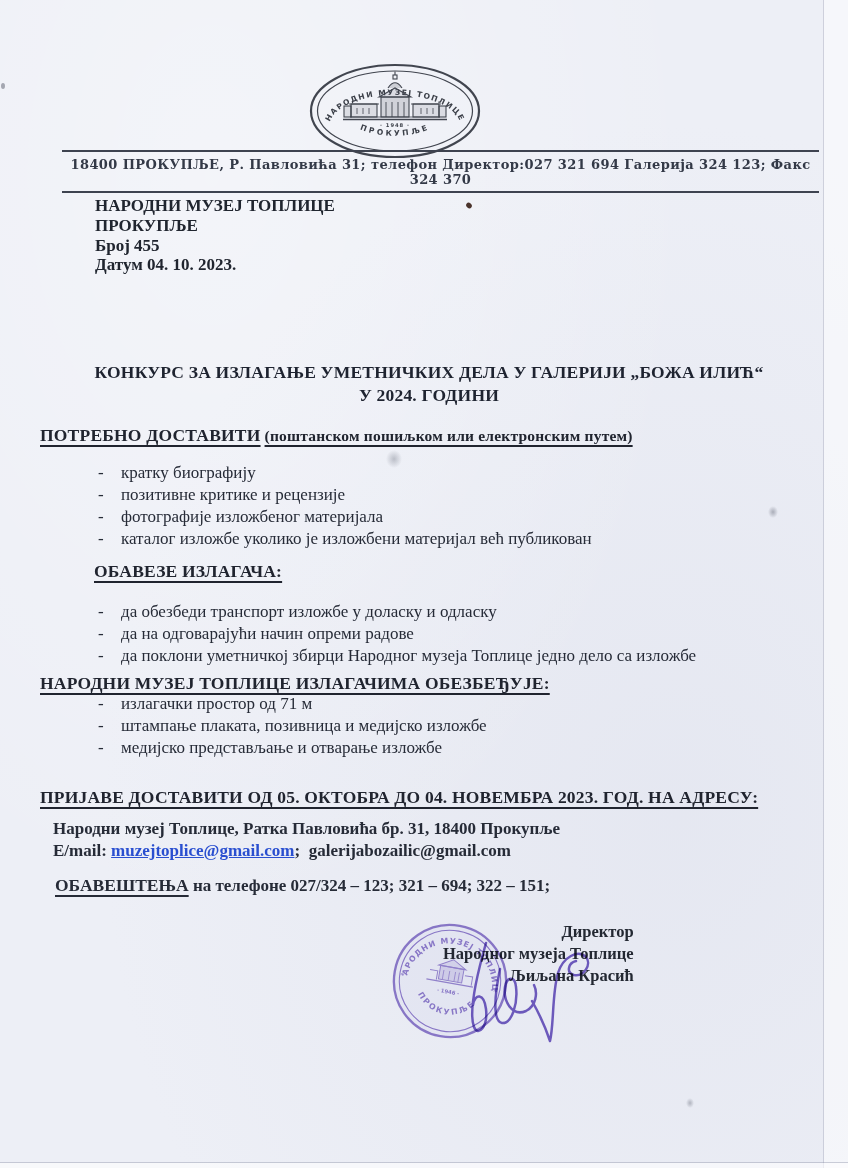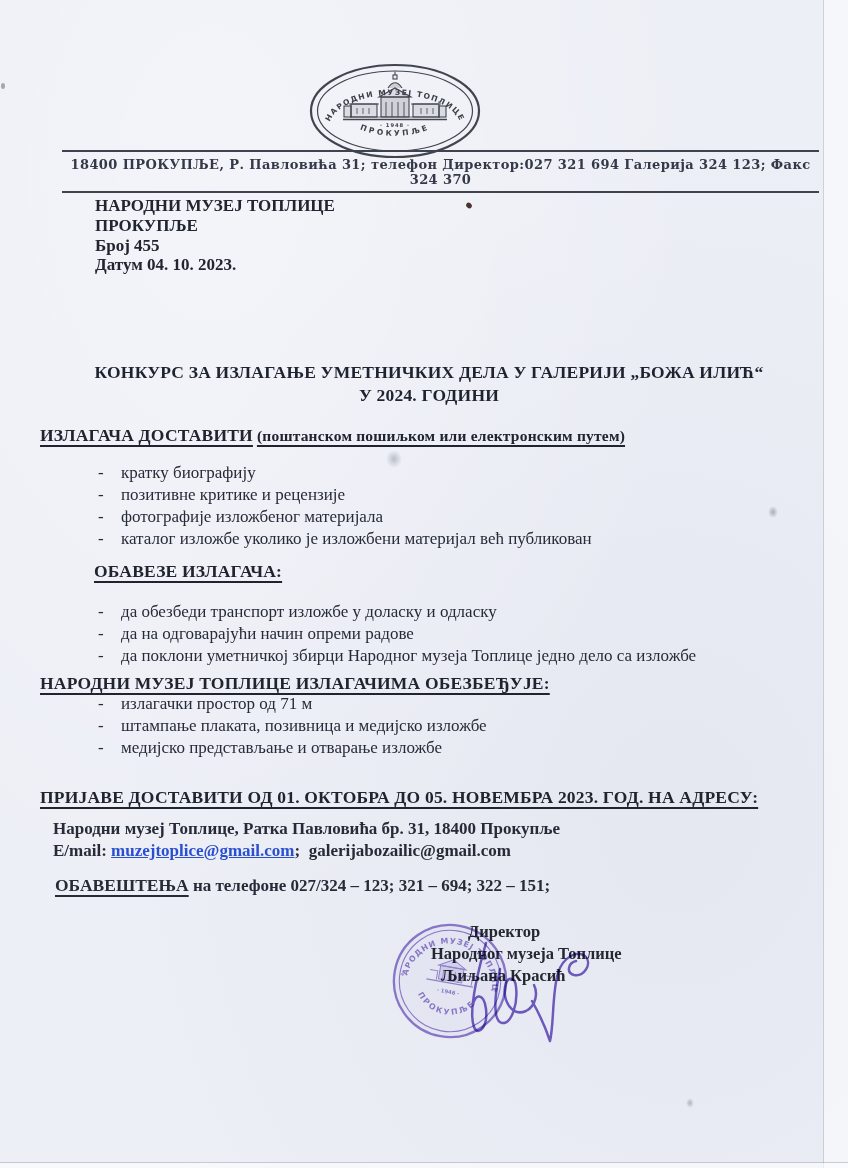--- a/index.html
+++ b/index.html
@@ -22,21 +22,21 @@
     left:62px;top:150px;width:757px;text-align:center;
     border-top:2px solid #3e4350;border-bottom:2.5px solid #3e4350;
     padding:5px 0 4px 0;
     font-family:"DejaVu Serif",serif;font-weight:bold;font-size:13px;
     letter-spacing:.4px;color:#333947;
   }
   .header-block{left:95px;top:196px;font-size:17px;font-weight:bold;line-height:19.8px;color:#20252f;}
   .intro{left:40px;top:309px;width:780px;line-height:26px;}
   .intro .l1{padding-left:57px;}
   .doc-title{left:40px;top:361px;width:778px;text-align:center;font-weight:bold;font-size:17.5px;line-height:22.5px;color:#1e2330;letter-spacing:.2px;}
-  .sig-block{left:431px;top:921px;font-weight:bold;font-size:16.5px;line-height:22px;color:#23283299;color:#232832;}
+  .sig-block{left:443px;top:921px;font-weight:bold;font-size:16.5px;line-height:22px;color:#23283299;color:#232832;text-align:right;}
   .sig-block .role{padding-left:37px;}
   .sig-block .name{padding-left:10px;}
   a.email-link{color:#2a4fd0;font-weight:bold;text-decoration:underline;}
   .stamp{left:391px;top:922px;transform:rotate(10deg);opacity:.83;mix-blend-mode:multiply;}
   .autograph{left:428px;top:927px;mix-blend-mode:multiply;opacity:.92;}
   .edge-right{right:0;top:0;width:24px;height:100%;background:rgba(255,255,255,.5);box-shadow:-1px 0 0 rgba(148,153,173,.35);}
   .edge-bottom{left:0;bottom:0;width:100%;height:5px;background:rgba(255,255,255,.6);box-shadow:0 -1px 0 rgba(148,153,173,.45);}
   .speck{position:absolute;border-radius:50%;}
   .speck.s1{left:466px;top:203px;width:6px;height:5px;background:#4a332c;transform:rotate(40deg);}
   .speck.s2{left:386px;top:450px;width:16px;height:18px;background:radial-gradient(closest-side,rgba(92,97,112,.35),rgba(92,97,112,0));border-radius:0;}
@@ -90,21 +90,21 @@
     <div>Датум 04. 10. 2023.</div>
   </div>
 
 
   <div class="abs doc-title">
     <div>КОНКУРС ЗА ИЗЛАГАЊЕ УМЕТНИЧКИХ ДЕЛА У ГАЛЕРИЈИ „БОЖА ИЛИЋ“</div>
     <div>У 2024. ГОДИНИ</div>
   </div>
 
   <div class="abs" style="left:40px;top:425px;">
-    <span class="h u">ИЗЛАГАЧА ДОСТАВИТИ</span>
+    <span class="h u">ПОТРЕБНО ДОСТАВИТИ</span>
     <span class="h u note">(поштанском пошиљком или електронским путем)</span>
   </div>
   <div class="abs list" style="left:98px;top:462px;width:700px;">
     <div class="li">кратку биографију</div>
     <div class="li">позитивне критике и рецензије</div>
     <div class="li">фотографије изложбеног материјала</div>
     <div class="li">каталог изложбе уколико је изложбени материјал већ публикован</div>
   </div>
 
   <div class="abs h u" style="left:94px;top:561px;">ОБАВЕЗЕ ИЗЛАГАЧА:</div>
@@ -114,21 +114,21 @@
     <div class="li">да поклони уметничкој збирци Народног музеја Топлице једно дело са изложбе</div>
   </div>
 
   <div class="abs h u" style="left:40px;top:673px;">НАРОДНИ МУЗЕЈ ТОПЛИЦЕ ИЗЛАГАЧИМА ОБЕЗБЕЂУЈЕ:</div>
   <div class="abs list" style="left:98px;top:693px;width:710px;">
     <div class="li">излагачки простор од 71 м</div>
     <div class="li">штампање плаката, позивница и медијско изложбе</div>
     <div class="li">медијско представљање и отварање изложбе</div>
   </div>
 
-  <div class="abs h u" style="left:40px;top:787px;">ПРИЈАВЕ ДОСТАВИТИ ОД 01. ОКТОБРА ДО 05. НОВЕМБРА 2023. ГОД. НА АДРЕСУ:</div>
+  <div class="abs h u" style="left:40px;top:787px;">ПРИЈАВЕ ДОСТАВИТИ ОД 05. ОКТОБРА ДО 04. НОВЕМБРА 2023. ГОД. НА АДРЕСУ:</div>
 
   <div class="abs b body-text" style="left:53px;top:819px;">Народни музеј Топлице, Ратка Павловића бр. 31, 18400 Прокупље</div>
   <div class="abs body-text" style="left:53px;top:841px;">
     <span class="b">E/mail:</span>
     <a class="email-link" href="#">muzejtoplice@gmail.com</a><span class="b">;</span>&nbsp;
     <span class="b">galerijabozailic@gmail.com</span>
   </div>
 
   <div class="abs body-text" style="left:55px;top:875px;">
     <span class="b u" style="font-size:17.5px;margin-top:42px;">ОБАВЕШТЕЊА</span>

